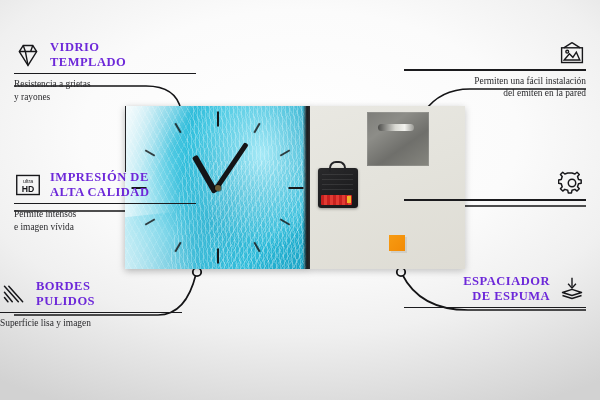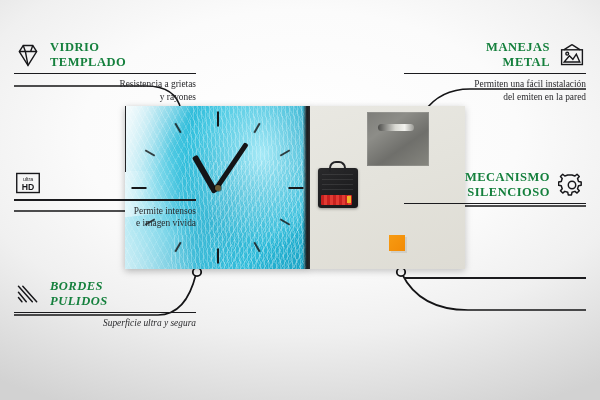--- a/index.html
+++ b/index.html
@@ -97,32 +97,32 @@
   }
 
   
   .callout { position:absolute; width:182px; }
   .callout.left  { text-align:left; }
   .callout.right { text-align:right; }
   .callout .head { display:flex; align-items:center; gap:8px; }
   .callout.right .head { flex-direction:row-reverse; }
   .callout .title {
     font-size:12.5px; font-weight:bold; line-height:1.18; letter-spacing:.5px;
-    color:#15803d; text-transform:uppercase; white-space:pre-line;
+    color:#6d28d9; text-transform:uppercase; white-space:pre-line;
   }
   .callout .rule { height:1.6px; background:#1b1b1e; margin:3px 0 4px; width:100%; }
   .callout .desc {
-    font-size:9.4px; line-height:1.32; color:#2a2a2d; white-space:pre-line;text-align:right;
+    font-size:9.4px; line-height:1.32; color:#2a2a2d; white-space:pre-line;
   }
   .ico { width:28px; height:26px; flex:0 0 28px; display:block; }
   .ico svg{ display:block; width:100%; height:100%; }
 
   #c-vidrio     { left:14px;  top:40px; }
   #c-impresion  { left:14px;  top:170px; }
-  #c-bordes     { left:14px;  top:279px;font-style:italic; }
+  #c-bordes     { left:0;  top:279px; }
   #c-manejas    { left:404px; top:40px; }
   #c-mecanismo  { left:404px; top:170px; }
   #c-espaciador { left:404px; top:274px; }
 </style>
 </head>
 <body>
 
 <div id="stage">
 
   <svg id="wires" viewBox="0 0 600 400">
@@ -205,20 +205,22 @@
 
   <div class="callout left" id="c-impresion">
     <div class="head">
       <span class="ico">
         <svg viewBox="0 0 32 30">
           <rect x="3" y="4" width="26" height="22" fill="none" stroke="#17171a" stroke-width="1.6"></rect>
           <text x="16" y="13" font-family="Liberation Sans, sans-serif" font-size="6" text-anchor="middle" fill="#17171a">ultra</text>
           <text x="16" y="23" font-family="Liberation Sans, sans-serif" font-size="10" font-weight="bold" text-anchor="middle" fill="#17171a">HD</text>
         </svg>
       </span>
+      <div class="title">IMPRESIÓN DE
+ALTA CALIDAD</div>
     </div>
     <div class="rule"></div>
     <div class="desc">Permite intensos
 e imagen vívida</div>
   </div>
 
   <div class="callout left" id="c-bordes">
     <div class="head">
       <span class="ico">
         <svg viewBox="0 0 32 30">
@@ -227,56 +229,65 @@
               <path d="M10 6 L26 24"></path>
               <path d="M5 13 L14 24"></path>
               <path d="M5 19 L9 24"></path>
         </g>
           </svg>
       </span>
       <div class="title">BORDES
 PULIDOS</div>
     </div>
     <div class="rule"></div>
-    <div class="desc">Superficie ultra y segura</div>
+    <div class="desc">Superficie lisa y imagen</div>
   </div>
 
   <div class="callout right" id="c-manejas">
     <div class="head">
       <span class="ico">
         <svg viewBox="0 0 32 30">
             <g fill="none" stroke="#17171a" stroke-width="1.6">
           <rect x="4" y="9" width="24" height="17"></rect>
           <path d="M16 3 L6.5 9 M16 3 L25.5 9"></path>
           <path d="M7 23 L13 16 L17 20 L21 14 L25 23 Z"></path>
           <circle cx="10.5" cy="13.5" r="1.6"></circle>
         </g>
           </svg>
       </span>
-      <div class="title">MANEJAS
-METAL</div>
     </div>
     <div class="rule"></div>
     <div class="desc">Permiten una fácil instalación
 del emiten en la pared</div>
   </div>
 
   <div class="callout right" id="c-mecanismo">
     <div class="head">
       <span class="ico">
         <svg viewBox="0 0 32 30">
             <g fill="none" stroke="#17171a" stroke-width="1.7" stroke-linejoin="round">
           <path d="M16 3.5 l3.4 1.1 2.4-2 2.6 2.6 -2 2.4 1.1 3.4 3.1 .6 v3.7 l-3.1 .6 -1.1 3.4 2 2.4 -2.6 2.6 -2.4-2 -3.4 1.1 -.6 3.1 h-3.7 l-.6-3.1 -3.4-1.1 -2.4 2 -2.6-2.6 2-2.4 -1.1-3.4 -3.1-.6 v-3.7 l3.1-.6 1.1-3.4 -2-2.4 2.6-2.6 2.4 2 3.4-1.1 z"></path>
           <circle cx="16" cy="15" r="4.3"></circle>
         </g>
           </svg>
       </span>
-      <div class="title">MECANISMO
-SILENCIOSO</div>
     </div>
     <div class="rule"></div>
   </div>
 
   <div class="callout right" id="c-espaciador">
+    <div class="head">
+      <span class="ico">
+        <svg viewBox="0 0 32 30">
+            <g fill="none" stroke="#17171a" stroke-width="1.6" stroke-linejoin="round">
+          <path d="M16 2 v10 M11.5 9 L16 14 L20.5 9"></path>
+          <path d="M16 15.5 L27 19 L16 22.5 L5 19 Z"></path>
+          <path d="M5 22.5 L16 26 L27 22.5"></path>
+        </g>
+          </svg>
+      </span>
+      <div class="title">ESPACIADOR
+DE ESPUMA</div>
+    </div>
     <div class="rule"></div>
   </div>
 
 </div>
 
 </body></html>

